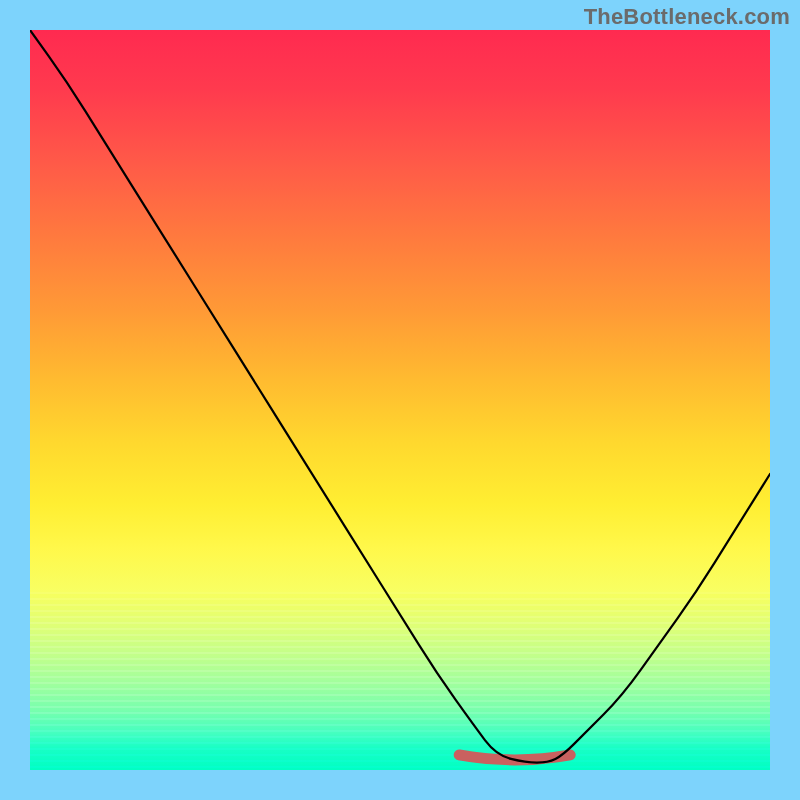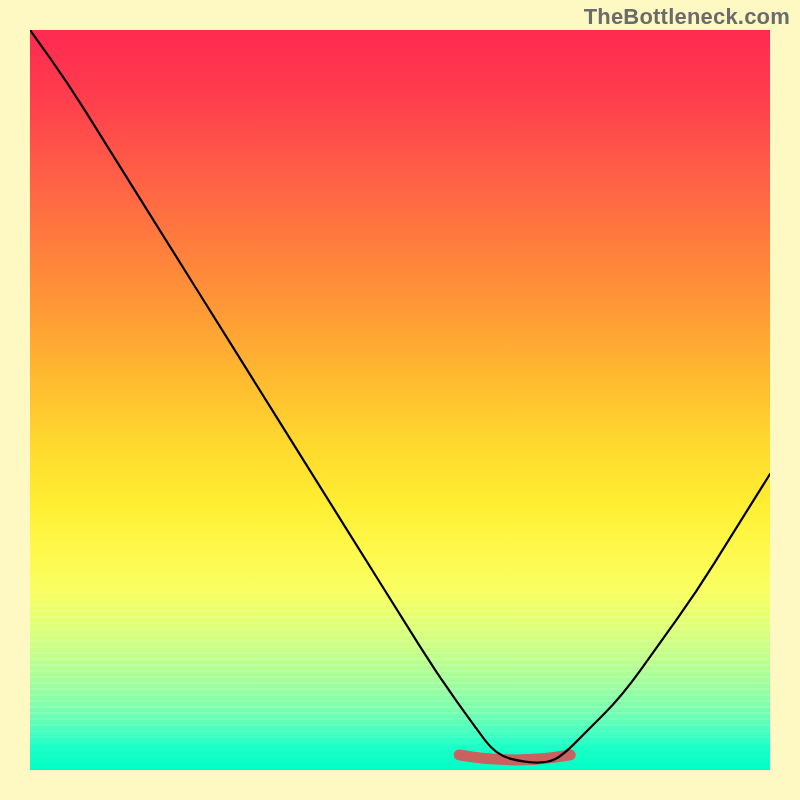--- a/index.html
+++ b/index.html
@@ -7,21 +7,21 @@
     padding: 0;
     width: 800px;
     height: 800px;
     background: #000;
     overflow: hidden;
     font-family: Arial, Helvetica, sans-serif;
   }
   .frame {
     position: absolute;
     inset: 0;
-    background: #fef9c3;
+    background: #7dd3fc;
   }
   .watermark {
     position: absolute;
     top: 4px;
     right: 10px;
     color: #6b6b6b;
     font-size: 22px;
     font-weight: 600;
     letter-spacing: 0.2px;
     z-index: 5;

